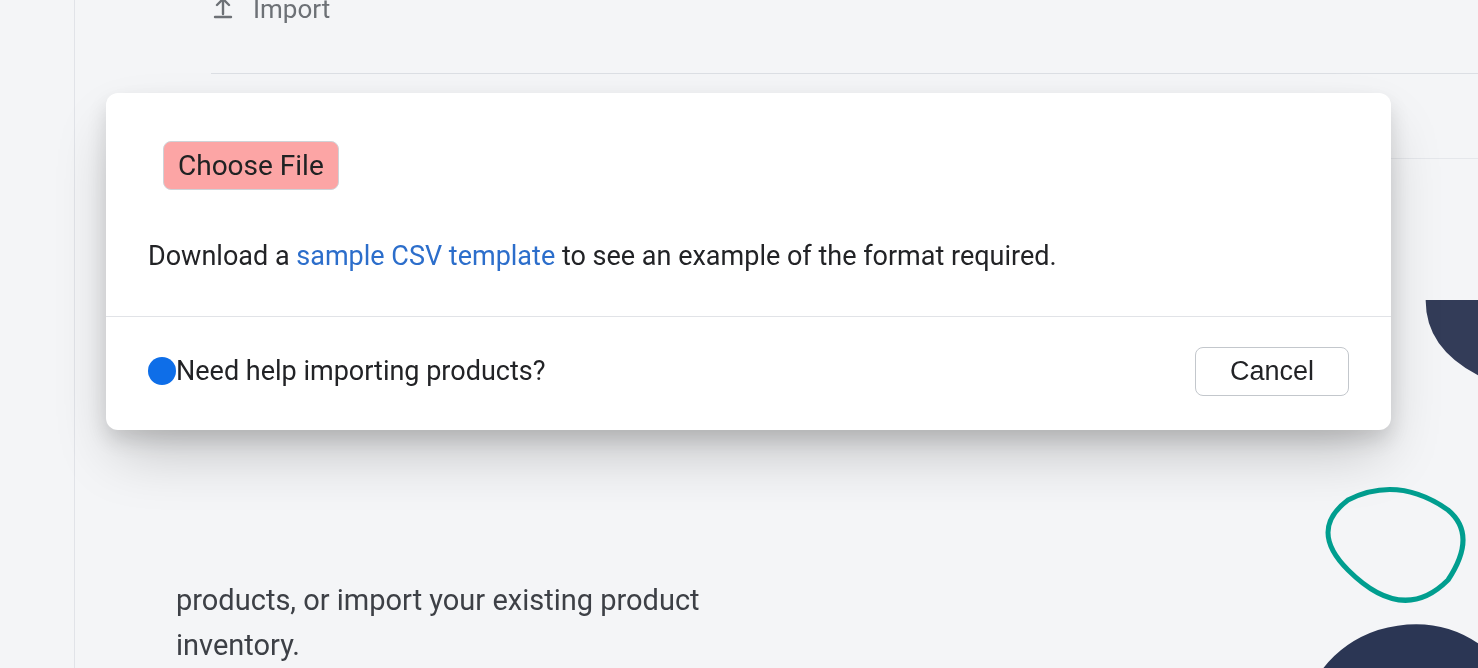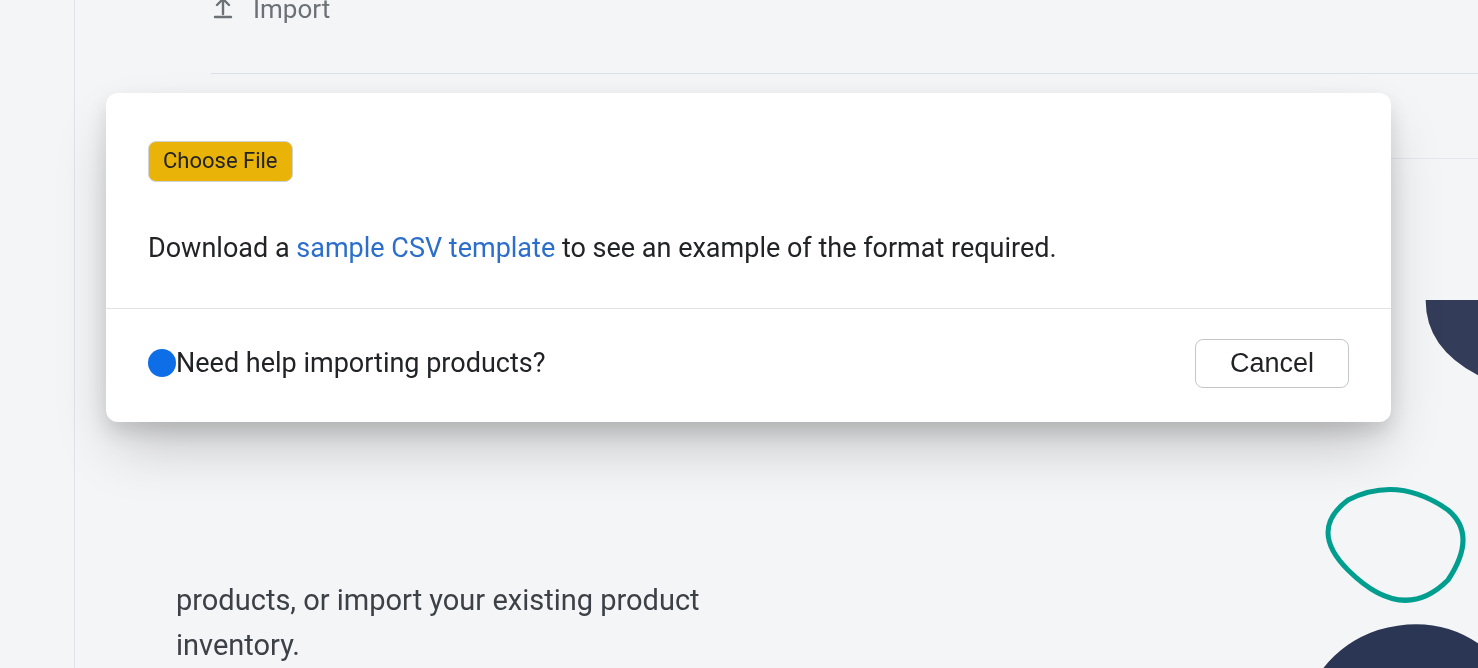--- a/index.html
+++ b/index.html
@@ -110,25 +110,26 @@
       display: flex;
       align-items: center;
       gap: 12px;
       margin-bottom: 48px;
     }
     .choose-file-btn {
       display: inline-block;
       padding: 4px 14px;
       border: 1px solid #cfd2d7;
       border-radius: 8px;
-      background: #eab308;
-      font-size: 22px;
+      background: #fca5a5;
+      font-size: 28px;
       color: #202223;
       cursor: pointer;
       line-height: 1.4;
+      margin-left: 15px;
     }
     .chosen-filename {
       font-size: 27px;
       color: #212326;
     }
     .download-line {
       font-size: 27px;
       color: #222326;
       line-height: 1.4;
     }

